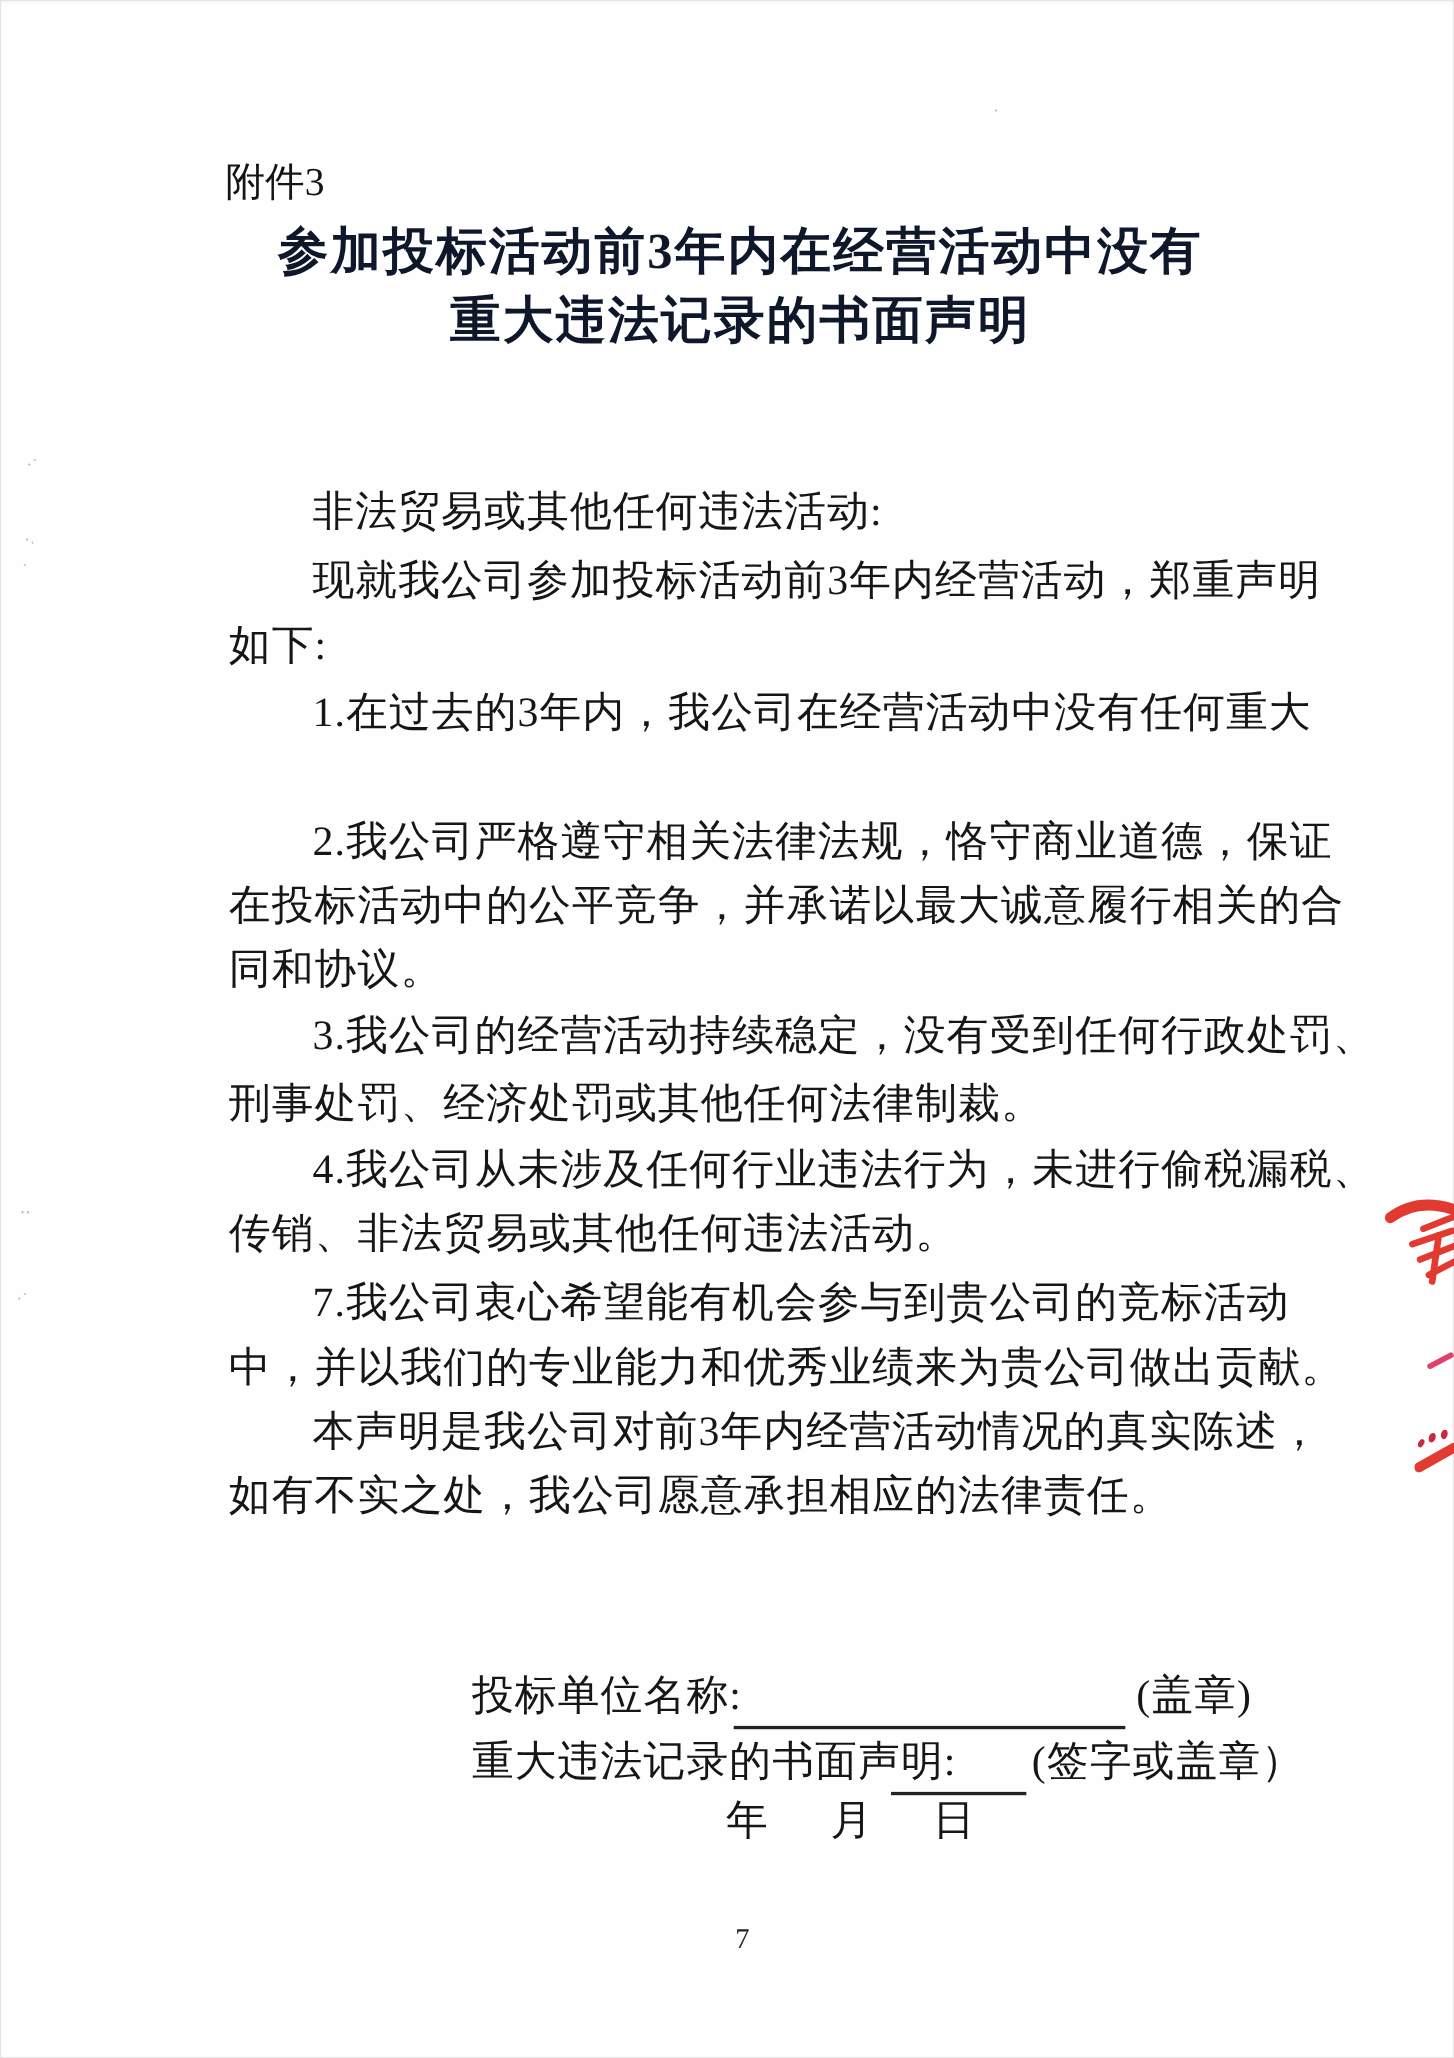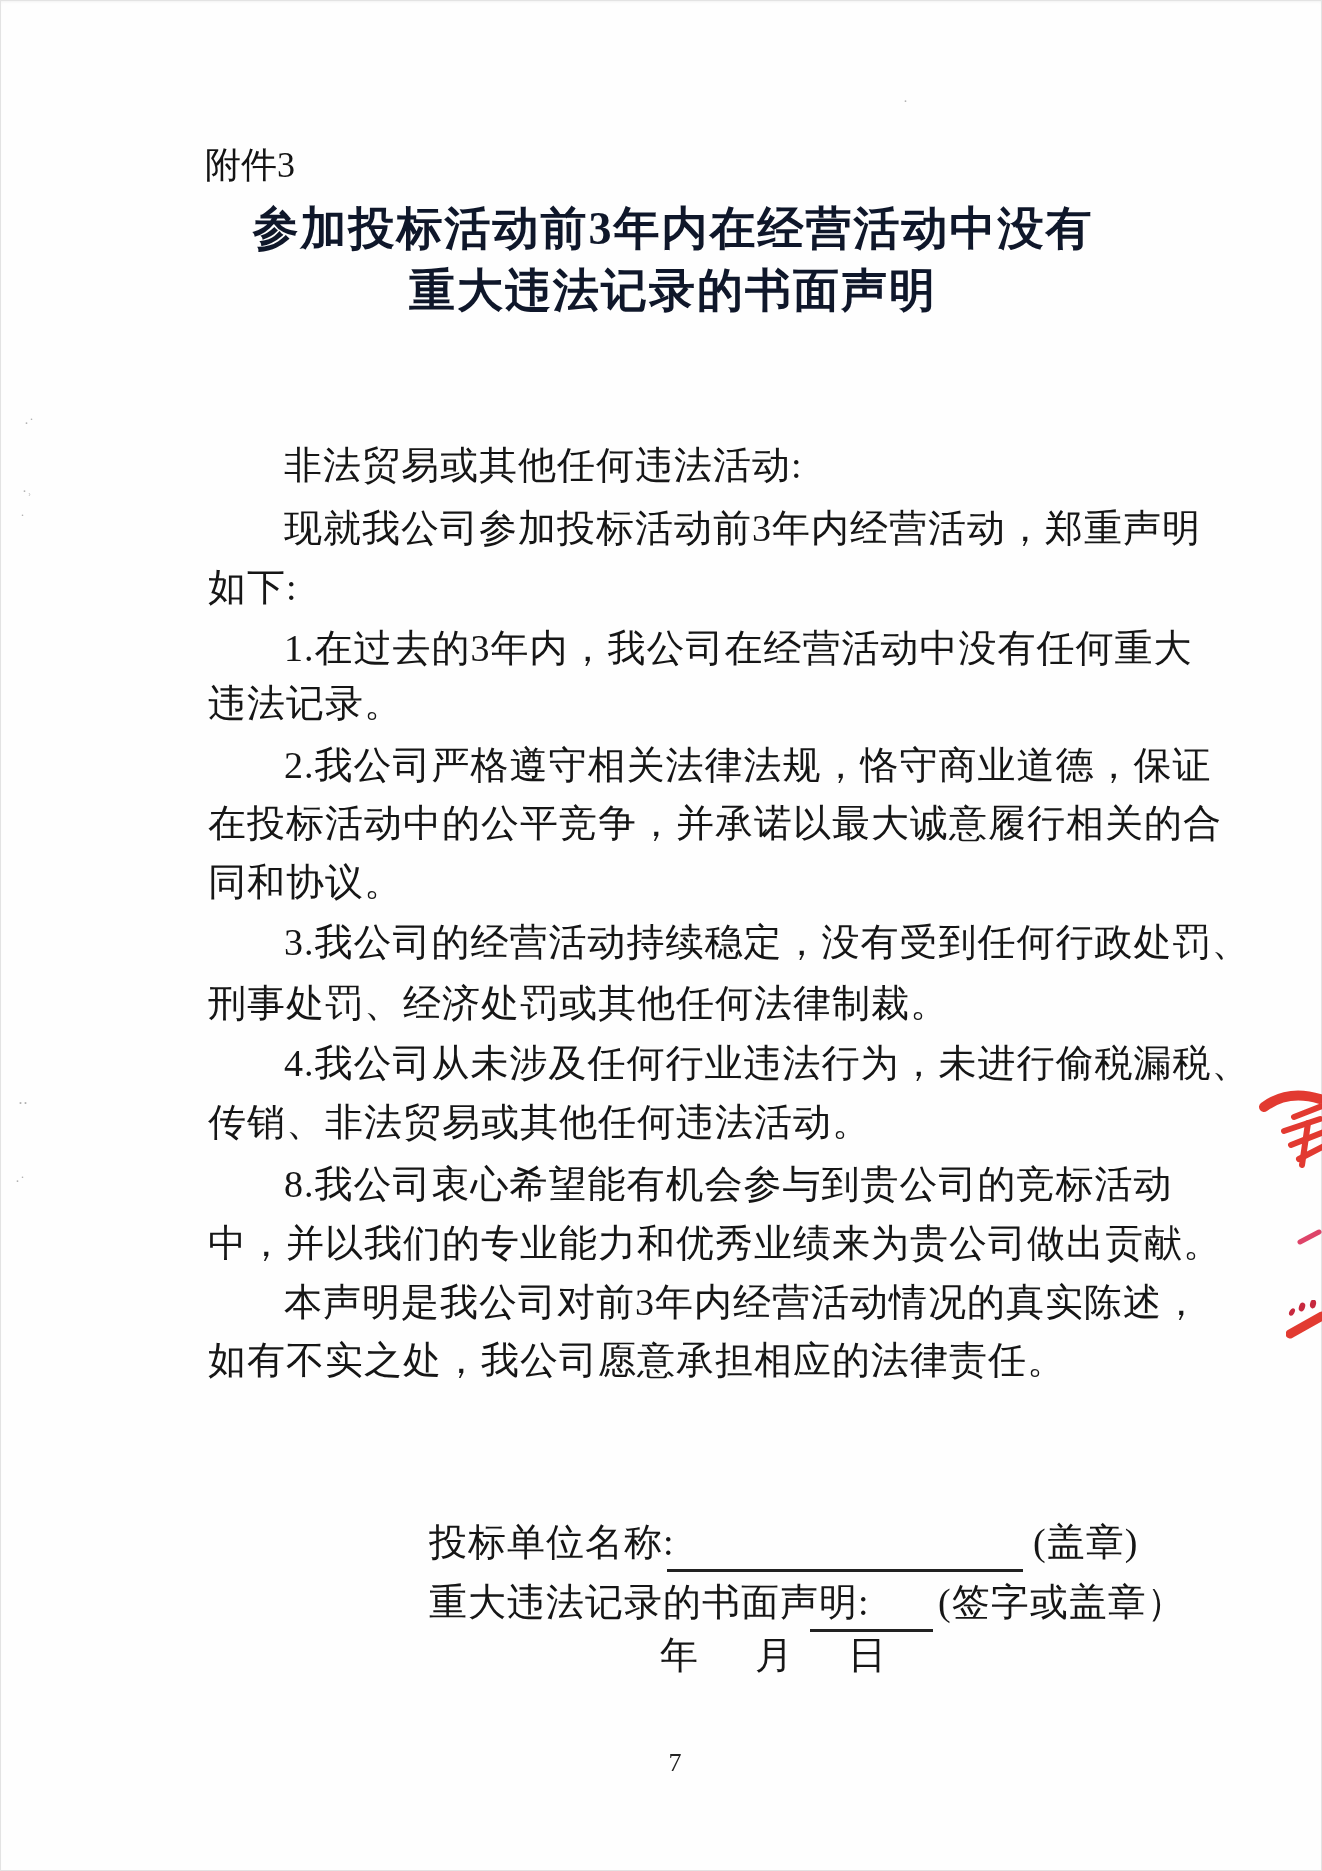--- a/index.html
+++ b/index.html
@@ -62,29 +62,28 @@
 
   <div class="doc-title">
     <div>参加投标活动前3年内在经营活动中没有</div>
     <div>重大违法记录的书面声明</div>
   </div>
 
   <div class="bline indent" style="top:435px">非法贸易或其他任何违法活动:</div>
   <div class="bline indent" style="top:498px">现就我公司参加投标活动前3年内经营活动，郑重声明</div>
   <div class="bline" style="top:557px">如下:</div>
   <div class="bline indent" style="top:618px">1.在过去的3年内，我公司在经营活动中没有任何重大</div>
-  <div class="bline" style="top:673px">违法记录。</div>
   <div class="bline indent" style="top:735px">2.我公司严格遵守相关法律法规，恪守商业道德，保证</div>
   <div class="bline" style="top:852px">同和协议。</div>
   <div class="bline" style="top:793px">在投标活动中的公平竞争，并承诺以最大诚意履行相关的合</div>
   <div class="bline indent" style="top:912px">3.我公司的经营活动持续稳定，没有受到任何行政处罚、</div>
   <div class="bline" style="top:973px">刑事处罚、经济处罚或其他任何法律制裁。</div>
   <div class="bline indent" style="top:1033px">4.我公司从未涉及任何行业违法行为，未进行偷税漏税、</div>
   <div class="bline" style="top:1092px">传销、非法贸易或其他任何违法活动。</div>
-  <div class="bline indent" style="top:1154px">8.我公司衷心希望能有机会参与到贵公司的竞标活动</div>
+  <div class="bline indent" style="top:1154px">7.我公司衷心希望能有机会参与到贵公司的竞标活动</div>
   <div class="bline" style="top:1213px">中，并以我们的专业能力和优秀业绩来为贵公司做出贡献。</div>
   <div class="bline indent" style="top:1272px">本声明是我公司对前3年内经营活动情况的真实陈述，</div>
   <div class="bline" style="top:1330px">如有不实之处，我公司愿意承担相应的法律责任。</div>
 
   <div class="sig-row" style="left:429px;top:1513px;width:800px">
     <span class="sig-label">投标单位名称:</span>
     <span class="blank" style="left:238px;width:356px"></span>
     <span class="sig-suffix" style="left:604px">(盖章)</span>
   </div>
 

